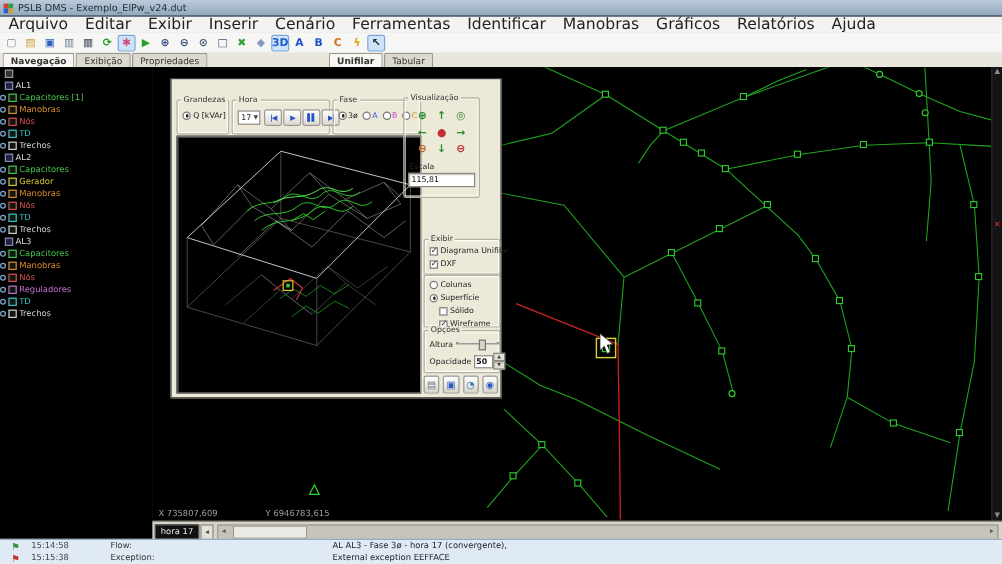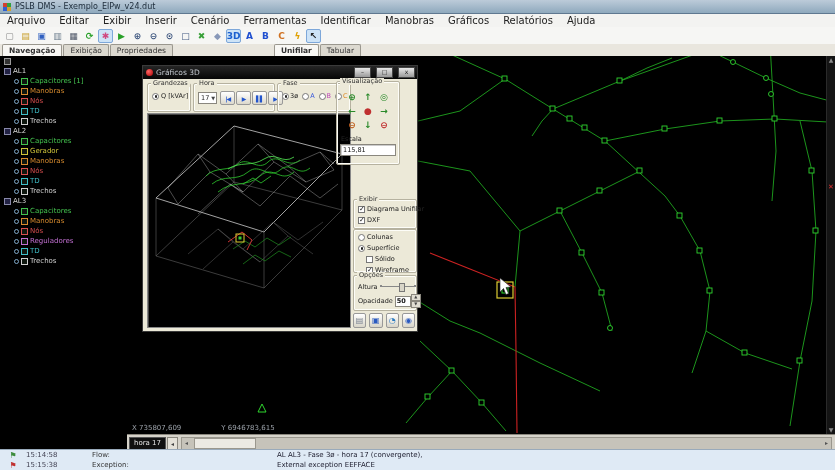--- a/index.html
+++ b/index.html
@@ -8,38 +8,38 @@
        -webkit-font-smoothing:antialiased;}
   
   .titlebar{position:absolute;left:0;top:0;width:835px;height:14px;
     background:linear-gradient(#bccbd9,#8fa9bd);border-bottom:1px solid #5f7890;
     display:flex;align-items:center;gap:4px;padding-left:3px;box-sizing:border-box;}
   .appicon{width:8px;height:8px;display:grid;grid-template-columns:4px 4px;}
   .appicon i{width:4px;height:4px;}
   .titlebar .title{font-size:8px;color:#1d2b3a;white-space:nowrap;}
   .menubar{position:absolute;left:0;top:14px;width:835px;height:13px;background:#f3f3f1;
     border-bottom:1px solid #d8d8d4;display:flex;align-items:center;}
-  .menuitem{font-size:10px;color:#222;padding:12px 7px;line-height:13px;cursor:default;}
+  .menuitem{font-size:13px;color:#222;padding:12px 7px;line-height:13px;cursor:default;}
   .toolbar{position:absolute;left:0;top:27px;width:835px;height:17px;background:#f6f6f4;
     border-bottom:1px solid #d0d0cc;display:flex;align-items:center;gap:1px;padding-left:2px;}
   .tbtn{width:15px;height:14px;display:flex;align-items:center;justify-content:center;
     font-size:9px;font-weight:bold;border:1px solid transparent;border-radius:2px;box-sizing:border-box;}
   .tbtn[data-state="active"]{background:#cde3f7;border-color:#7da7d9;}
   .tabstrip{position:absolute;left:0;top:44px;width:835px;height:12px;background:#e9e6de;
     border-bottom:1px solid #9a978e;display:flex;align-items:flex-end;}
   .tab{font-size:7.5px;color:#333;padding:1px 6px 1px 6px;border:1px solid #9a978e;border-bottom:none;
     border-radius:2px 2px 0 0;background:#dcd9d0;margin-right:1px;line-height:9px;}
   .tab[data-active="true"]{background:#f8f7f4;font-weight:bold;}
   .tabspacer{width:100px;}
   
   .mainarea{position:absolute;left:0;top:56px;width:835px;height:378px;background:#000;}
   .treepanel{position:absolute;left:0;top:0;width:127px;height:378px;background:#000;
     border-right:1px solid #2a2a2a;overflow:hidden;}
   .trow{display:flex;align-items:center;gap:2px;height:10px;font-size:7px;white-space:nowrap;}
-  .trow[data-level="1"]{padding-left:14px;}
+  .trow[data-level="1"]{}
   .trow[data-level="0"]{padding-left:4px;}
   .ring{width:5px;height:5px;border:1px solid #7fa8c8;border-radius:50%;box-sizing:border-box;flex:none;}
   .ticon{width:7px;height:7px;border:1px solid currentColor;background:#101810;flex:none;box-sizing:border-box;}
   .trow[data-kind="feeder"] .ticon{background:#224; border-color:#88a
 ;}
   .trow[data-kind="root"] .ticon{background:#333;border-color:#999;}
   .canvas{position:absolute;left:127px;top:0;width:700px;height:378px;background:#000;overflow:hidden;}
   .coords{position:absolute;left:5px;top:368px;font-size:7px;color:#9aa0a8;display:flex;gap:40px;}
   .vscroll{position:absolute;right:0;top:0;width:8px;height:378px;background:#141414;
     border-left:1px solid #2a2a2a;}
@@ -368,27 +368,20 @@
   </div>
 
   <div class="vscroll">
     <span class="vs-arrow" style="top:0">▲</span>
     <span class="vs-x">✕</span>
     <span class="vs-arrow" style="bottom:0">▼</span>
   </div>
 </div>
 
 <div class="dialog">
-  <div class="dlg-title">
-    <span class="dlg-ico"></span>
-    <span class="t">Gráficos 3D</span>
-    <span class="dlg-btn">–</span>
-    <span class="dlg-btn">□</span>
-    <span class="dlg-btn">x</span>
-  </div>
 
   <div class="gbox" style="left:4px;top:17px;width:42px;height:27px;">
     <span class="gcap">Grandezas</span>
     <div class="row" style="margin-top:8px;">
       <span class="rad" data-sel="true"></span>
       <span>Q [kVAr]</span>
     </div>
   </div>
 
   <div class="gbox" style="left:50px;top:17px;width:80px;height:27px;">

